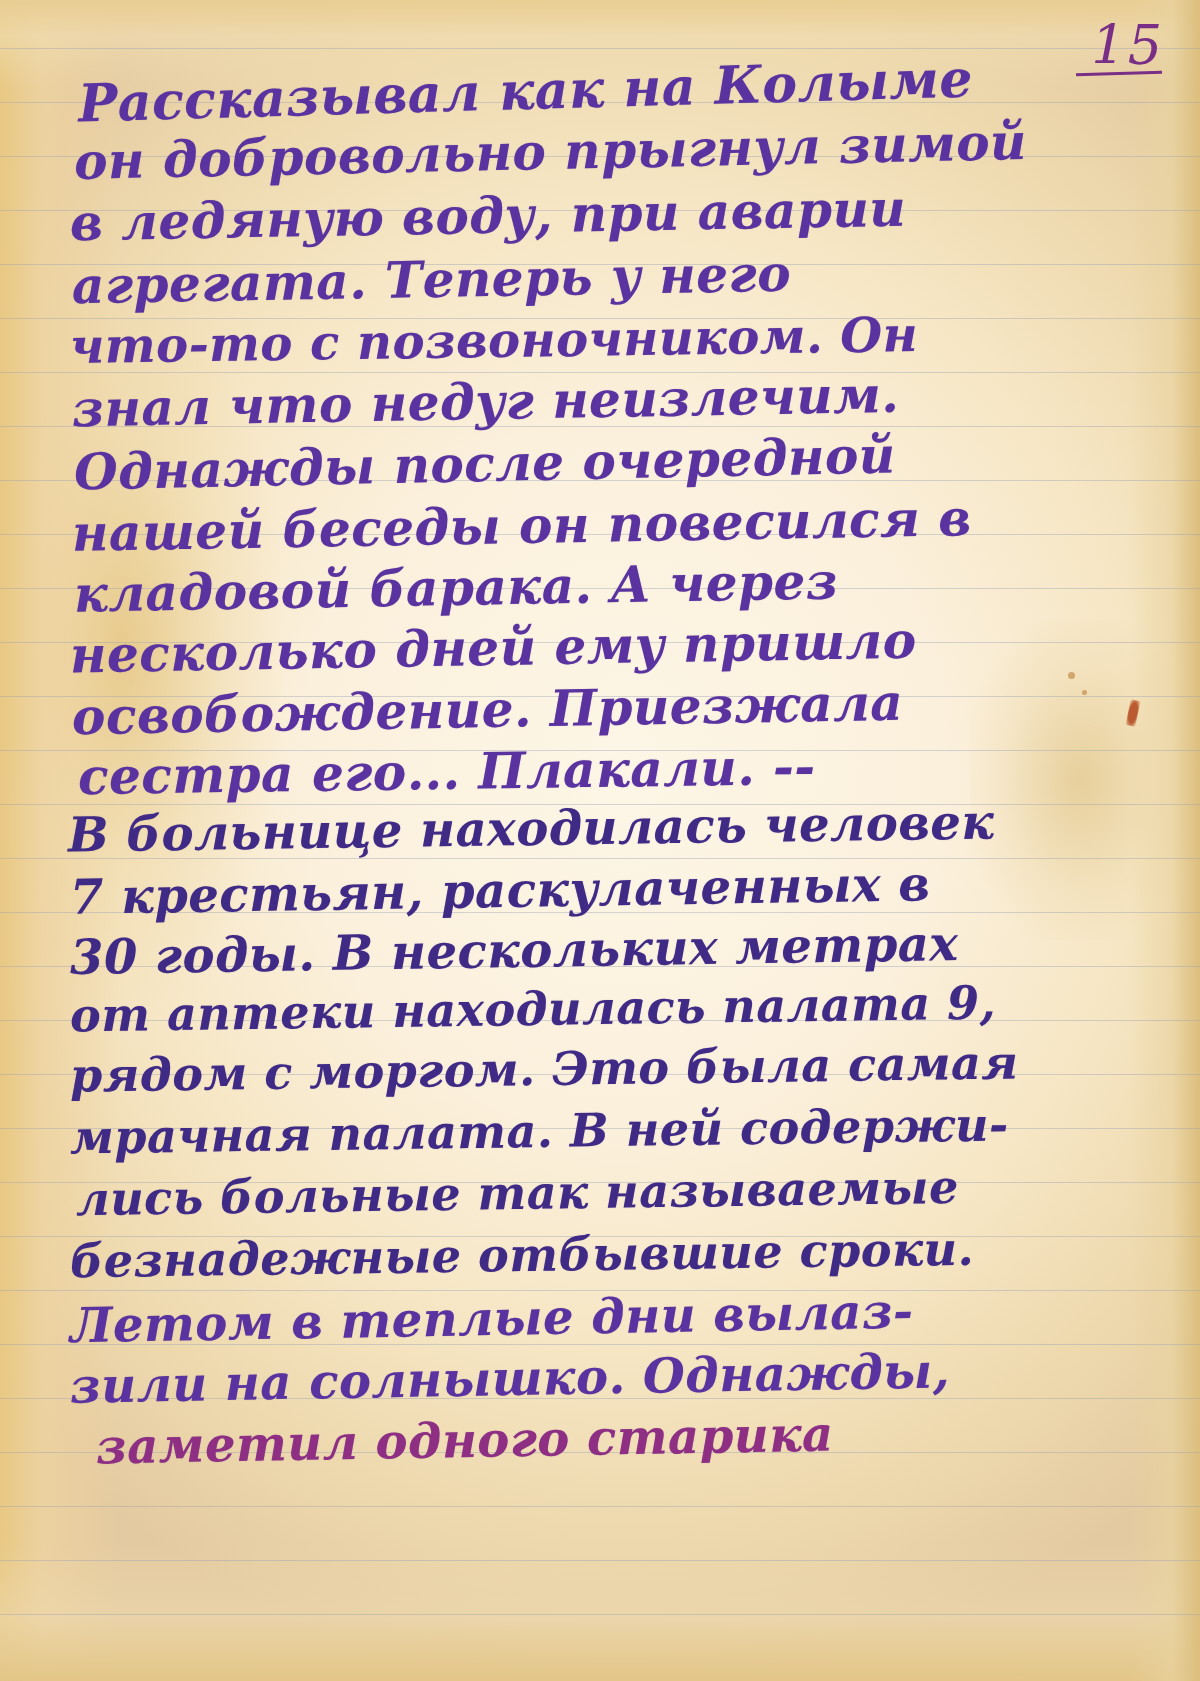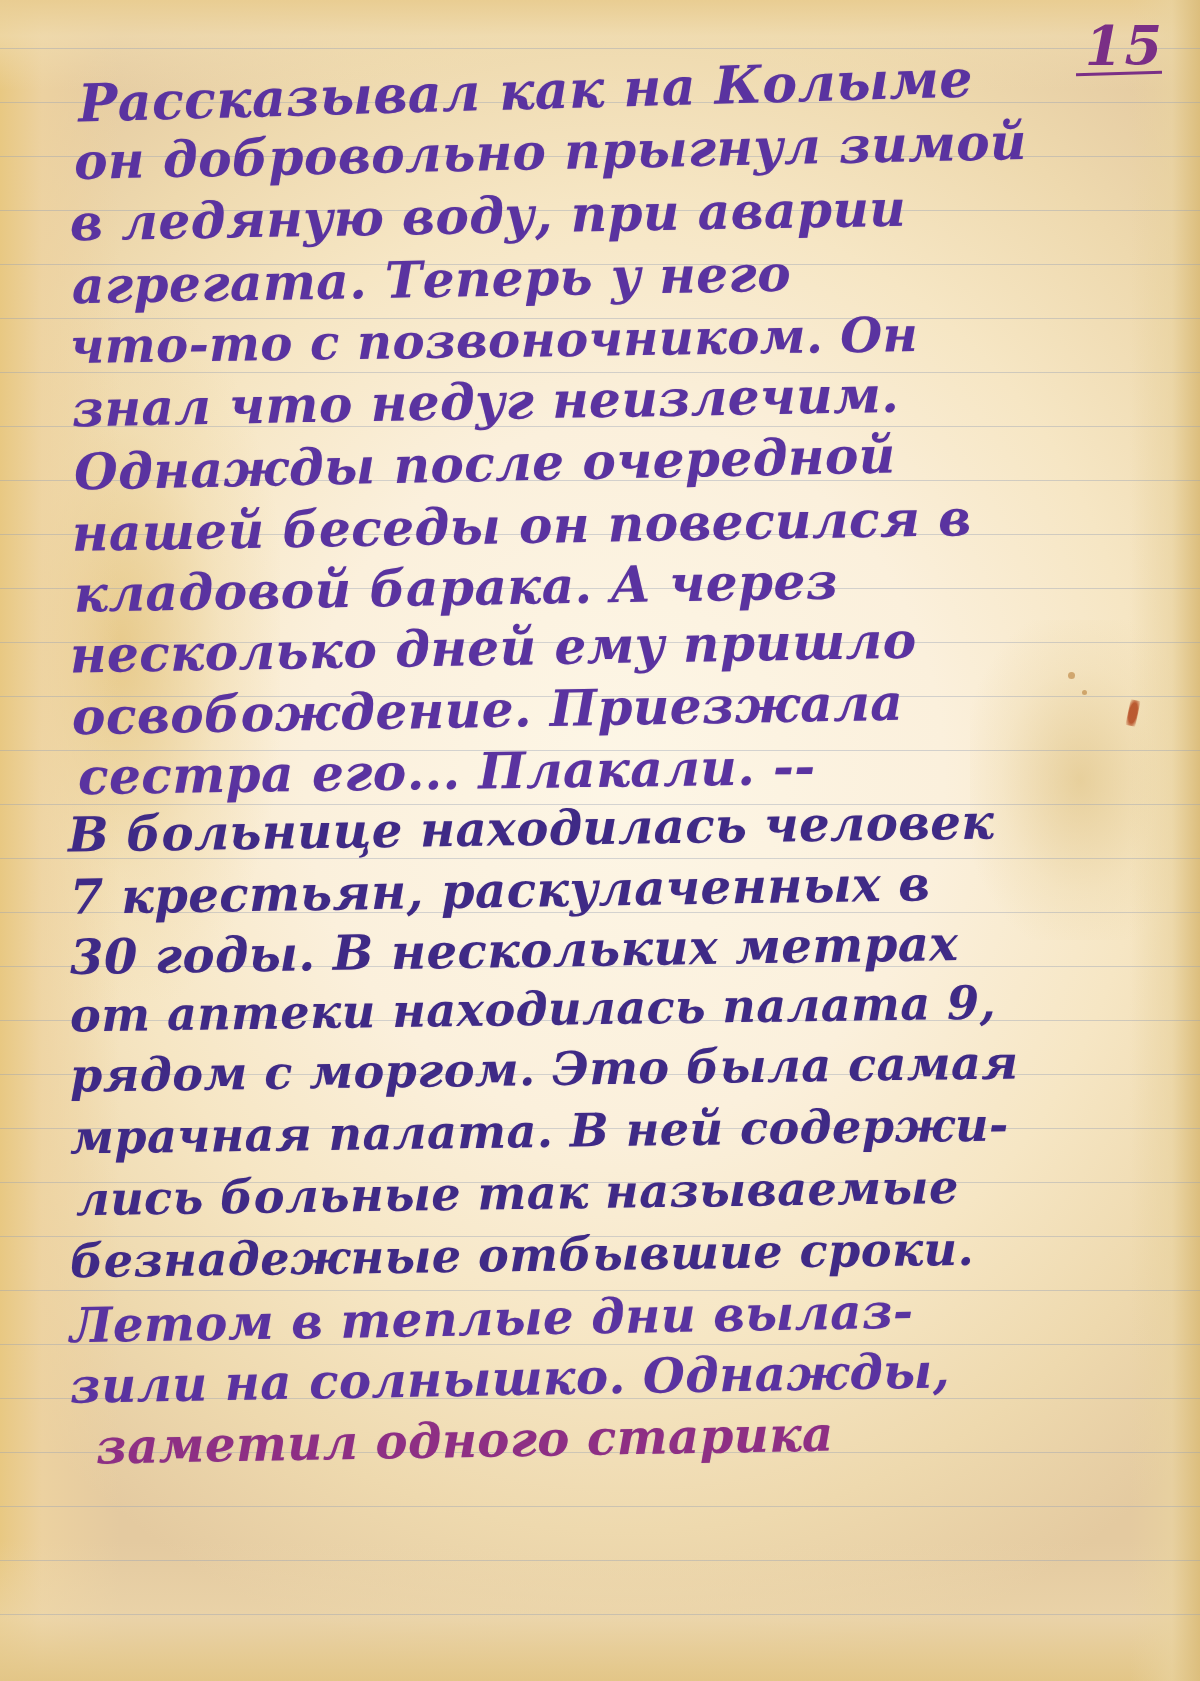--- a/index.html
+++ b/index.html
@@ -90,21 +90,21 @@
   .hw.ink-violet { color: #5a33a0; }
   .hw.ink-magenta { color: #8e2f84; }
   .hw.ink-dark { color: #3f2a86; }
 
   .page-number {
     position: absolute;
     top: 14px;
     right: 36px;
     font-family: "DejaVu Serif", serif;
     font-style: italic;
-    font-weight: 700;
+    font-weight: 400;
     font-size: 54px;
     color: #7a2f86;
     letter-spacing: 2px;
   }
   .page-number-rule {
     position: absolute;
     top: 72px;
     right: 38px;
     width: 86px;
     height: 3px;

